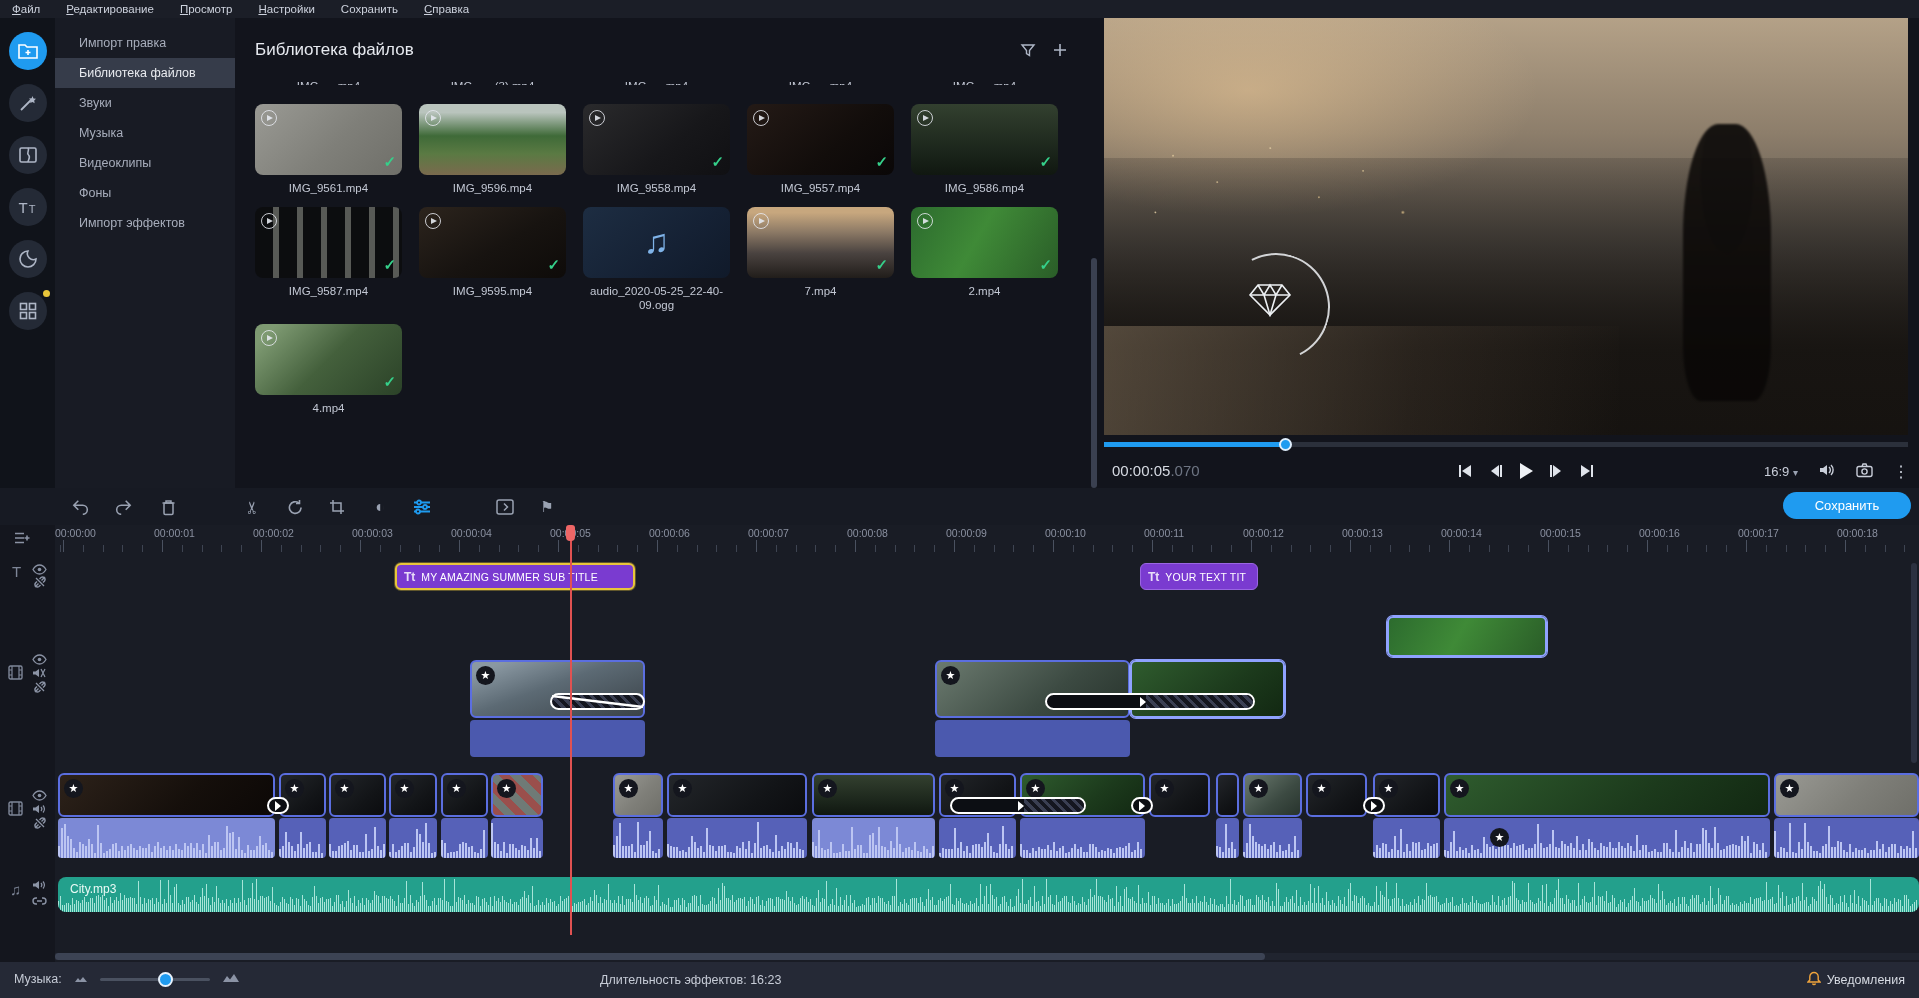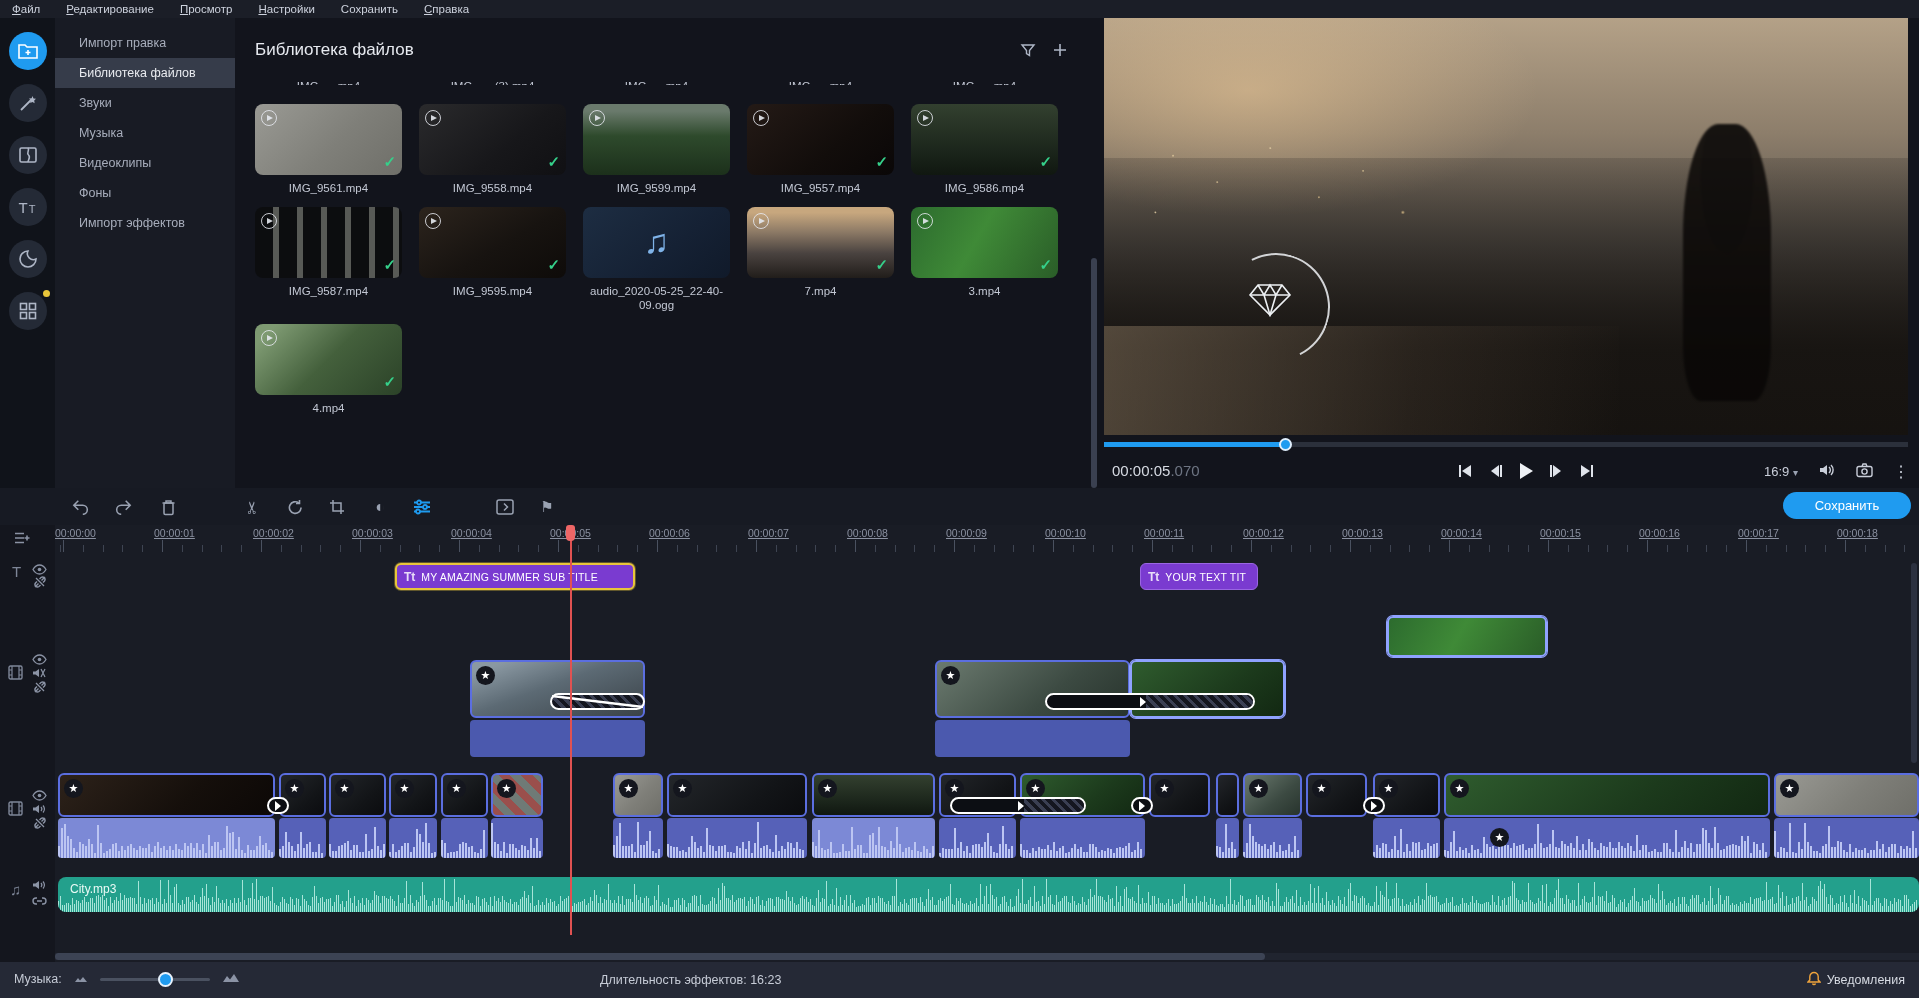--- a/index.html
+++ b/index.html
@@ -93,21 +93,21 @@
   #toolbar { position:absolute; left:0; top:488px; width:100%; height:37px; background:#171a23; }
   .tbi { position:absolute; top:7px; width:24px; height:24px; display:flex; align-items:center; justify-content:center; color:#9aa2b2; font-size:17px; }
   .tbi svg { display:block; }
   #save-btn { position:absolute; right:8px; top:4px; width:128px; height:27px; border:none; border-radius:14px; background:#1f9bf0; color:#fff; font-size:13px; font-family:inherit; cursor:pointer; }
 
   
   #timeline { position:absolute; left:0; top:525px; width:1919px; height:437px; background:#191c25; }
   #tl-tracks { position:absolute; left:55px; top:0; width:1864px; height:437px; }
   #ruler { position:absolute; left:0; top:0; width:1864px; height:27px; }
   #ruler .minor { position:absolute; left:0; bottom:0; width:100%; height:7px; background:repeating-linear-gradient(90deg,#3e4452 0 1px,transparent 1px 19.8px); background-position-x:8px; }
-  #ruler .rlabel { position:absolute; top:2px; font-size:10.5px; color:#8a90a0; white-space:nowrap;text-decoration:underline; }
+  #ruler .rlabel { position:absolute; top:2px; font-size:10.5px; color:#8a90a0; white-space:nowrap; }
   #ruler .majt { position:absolute; bottom:0; width:1px; height:12px; background:#4a5160; }
   #tl-gutter { position:absolute; left:0; top:0; width:55px; height:437px; background:#14161e; }
   .gicon { position:absolute; color:#8b93a5; }
 
   .clip { position:absolute; border-radius:6px; }
   .tclip { height:27px; background:#7a3bd0; border:1.5px solid #9a66e2; display:flex; align-items:center; gap:6px; padding-left:7px; overflow:hidden; color:#fff; }
   .tclip.sel { border:2px solid #e8c53a; box-shadow:0 0 0 1px rgba(232,197,58,.35); }
   .tclip .lbl { font-size:10.5px; letter-spacing:.2px; white-space:nowrap; }
   .tclip .tticon { font-size:12px; color:#e8ddf8; font-weight:bold; }
 
@@ -230,31 +230,31 @@
       </div>
     <div id="grid">
         <div class="cell">
           <div class="thumb th-pave">
             <div class="playb"></div>
             <div class="chk">✓</div>
           </div>
           <div class="fname">IMG_9561.mp4</div>
         </div>
         <div class="cell">
+          <div class="thumb th-path">
+            <div class="playb"></div>
+          </div>
+          <div class="fname">IMG_9596.mp4</div>
+        </div>
+        <div class="cell">
           <div class="thumb th-asph">
             <div class="playb"></div>
             <div class="chk">✓</div>
           </div>
           <div class="fname">IMG_9558.mp4</div>
-        </div>
-        <div class="cell">
-          <div class="thumb th-fordark">
-            <div class="playb"></div>
-          </div>
-          <div class="fname">IMG_9599.mp4</div>
         </div>
         <div class="cell">
           <div class="thumb th-shoes">
             <div class="playb"></div>
             <div class="chk">✓</div>
           </div>
           <div class="fname">IMG_9557.mp4</div>
         </div>
         <div class="cell">
           <div class="thumb th-fence">
@@ -288,21 +288,21 @@
             <div class="playb"></div>
             <div class="chk">✓</div>
           </div>
           <div class="fname">7.mp4</div>
         </div>
         <div class="cell">
           <div class="thumb th-aerial">
             <div class="playb"></div>
             <div class="chk">✓</div>
           </div>
-          <div class="fname">3.mp4</div>
+          <div class="fname">2.mp4</div>
         </div>
         <div class="cell">
           <div class="thumb th-hiker">
             <div class="playb"></div>
             <div class="chk">✓</div>
           </div>
           <div class="fname">4.mp4</div>
         </div>
       </div>
     <div id="lib-scroll"></div>

